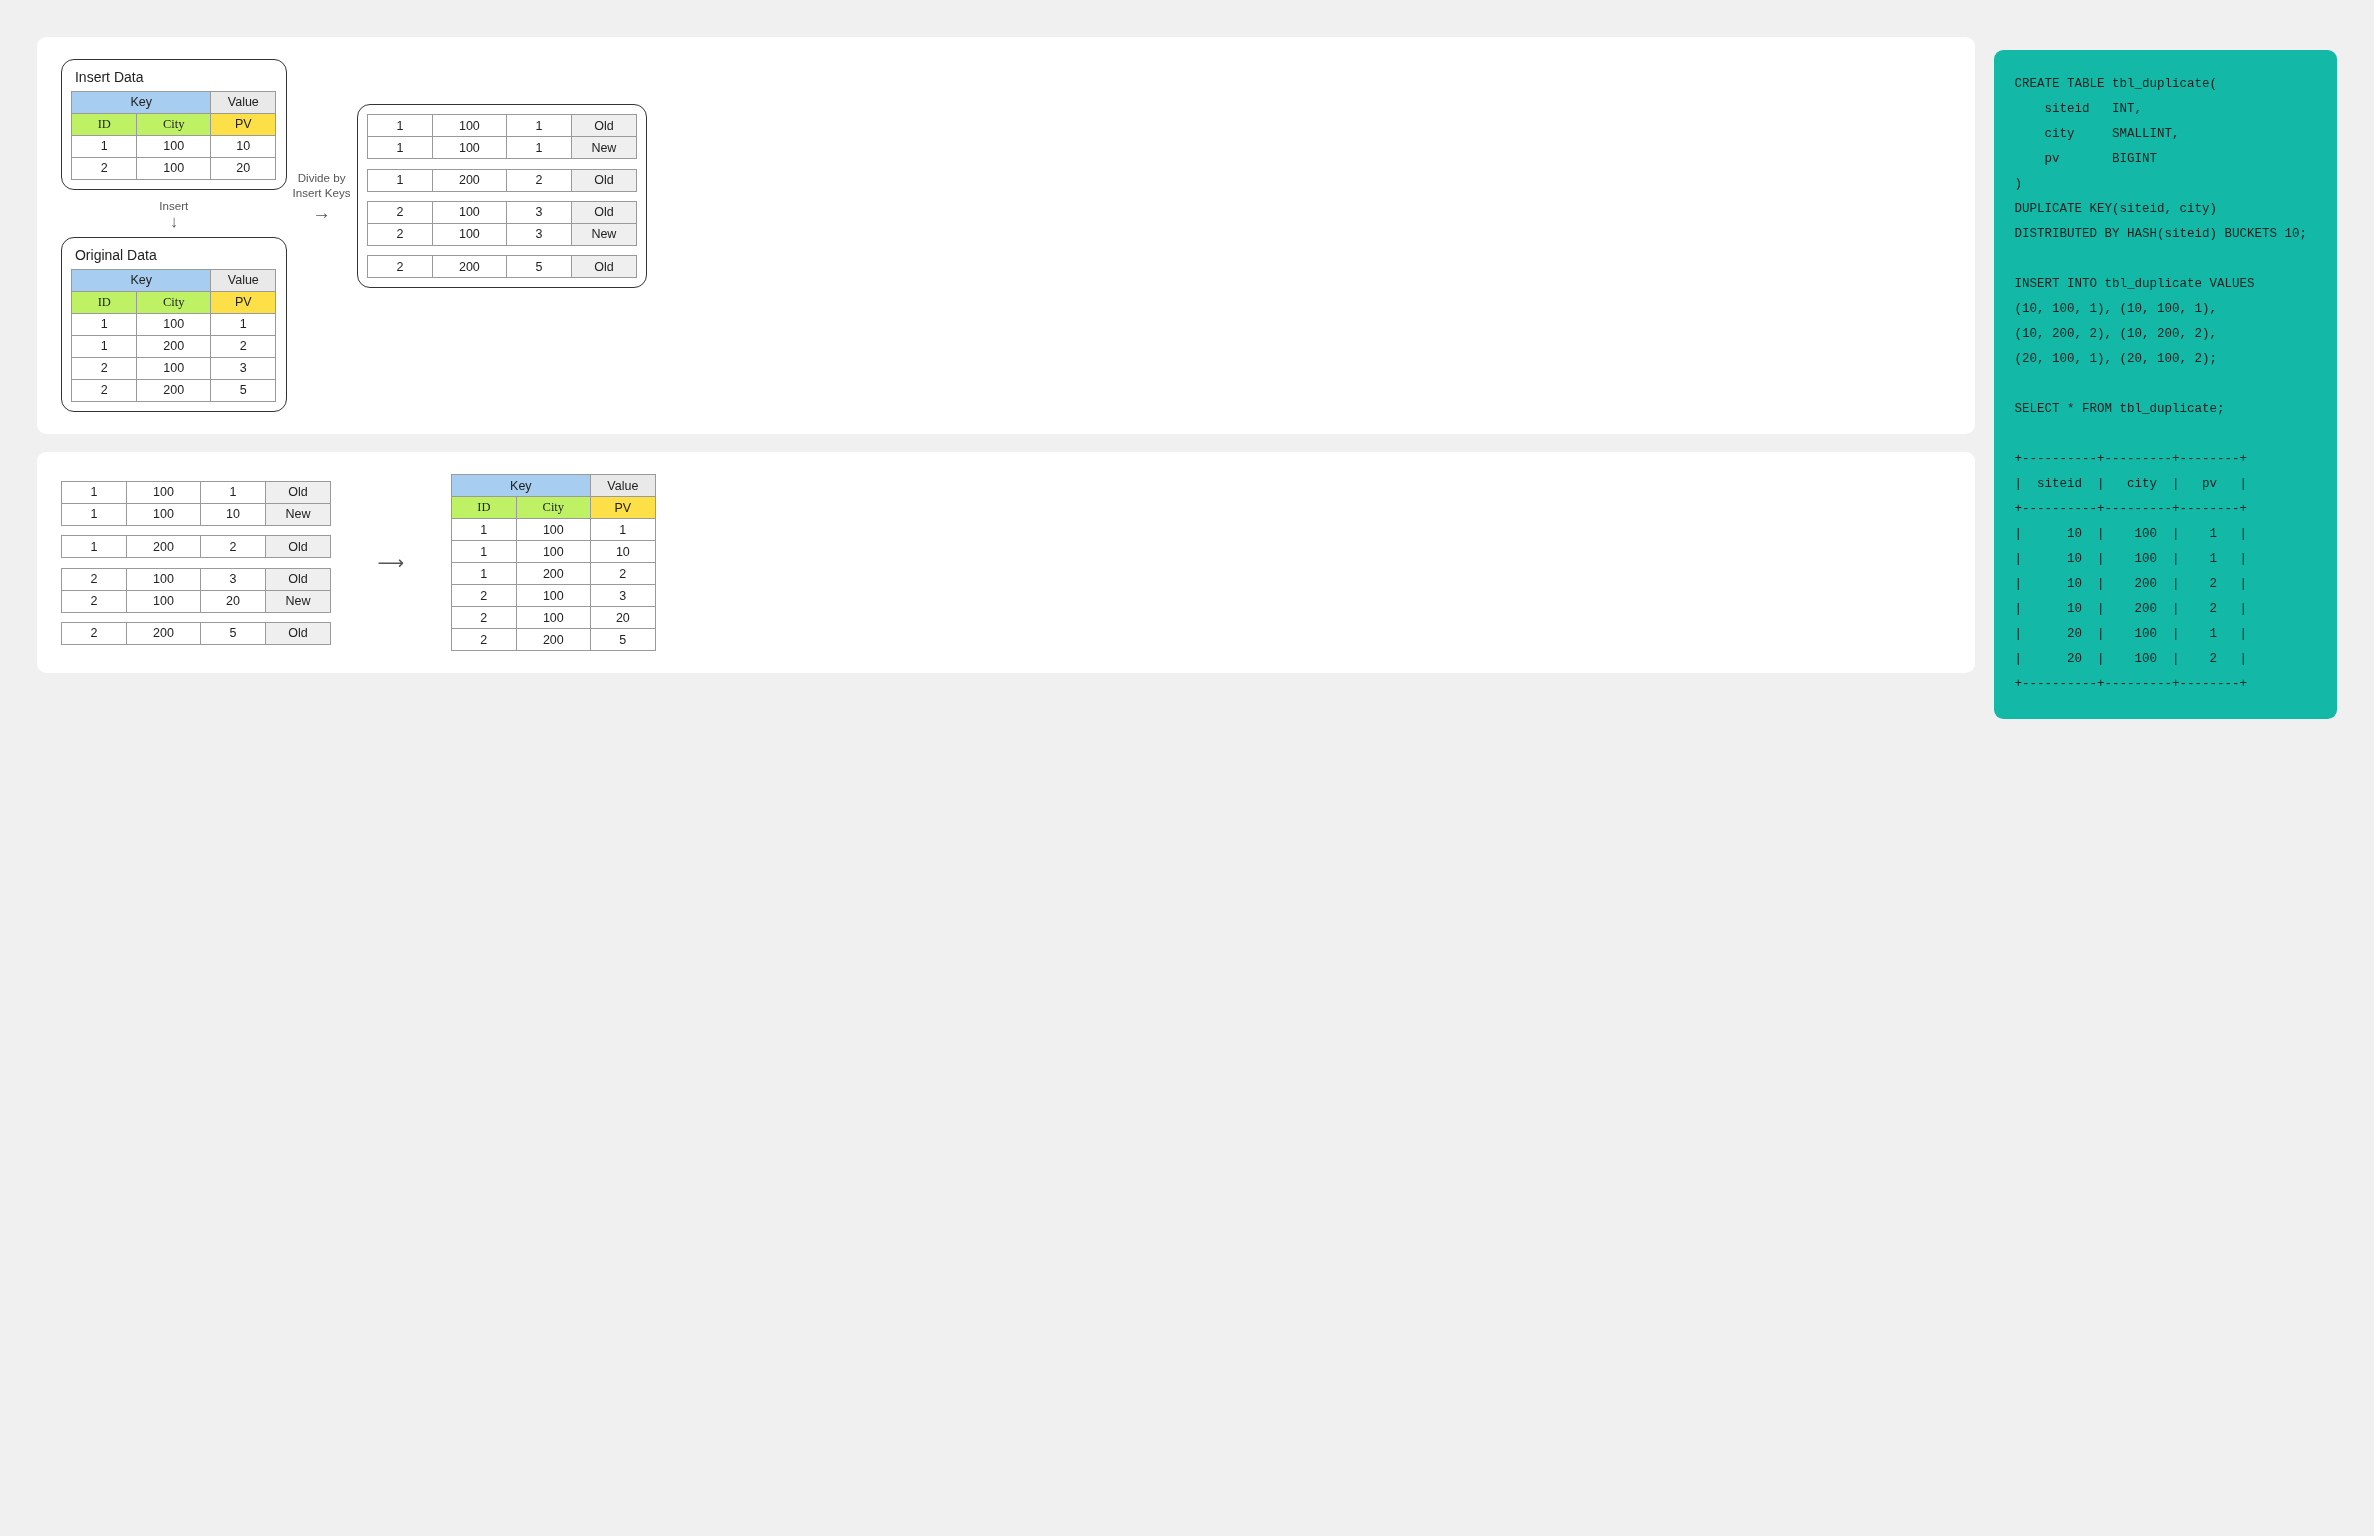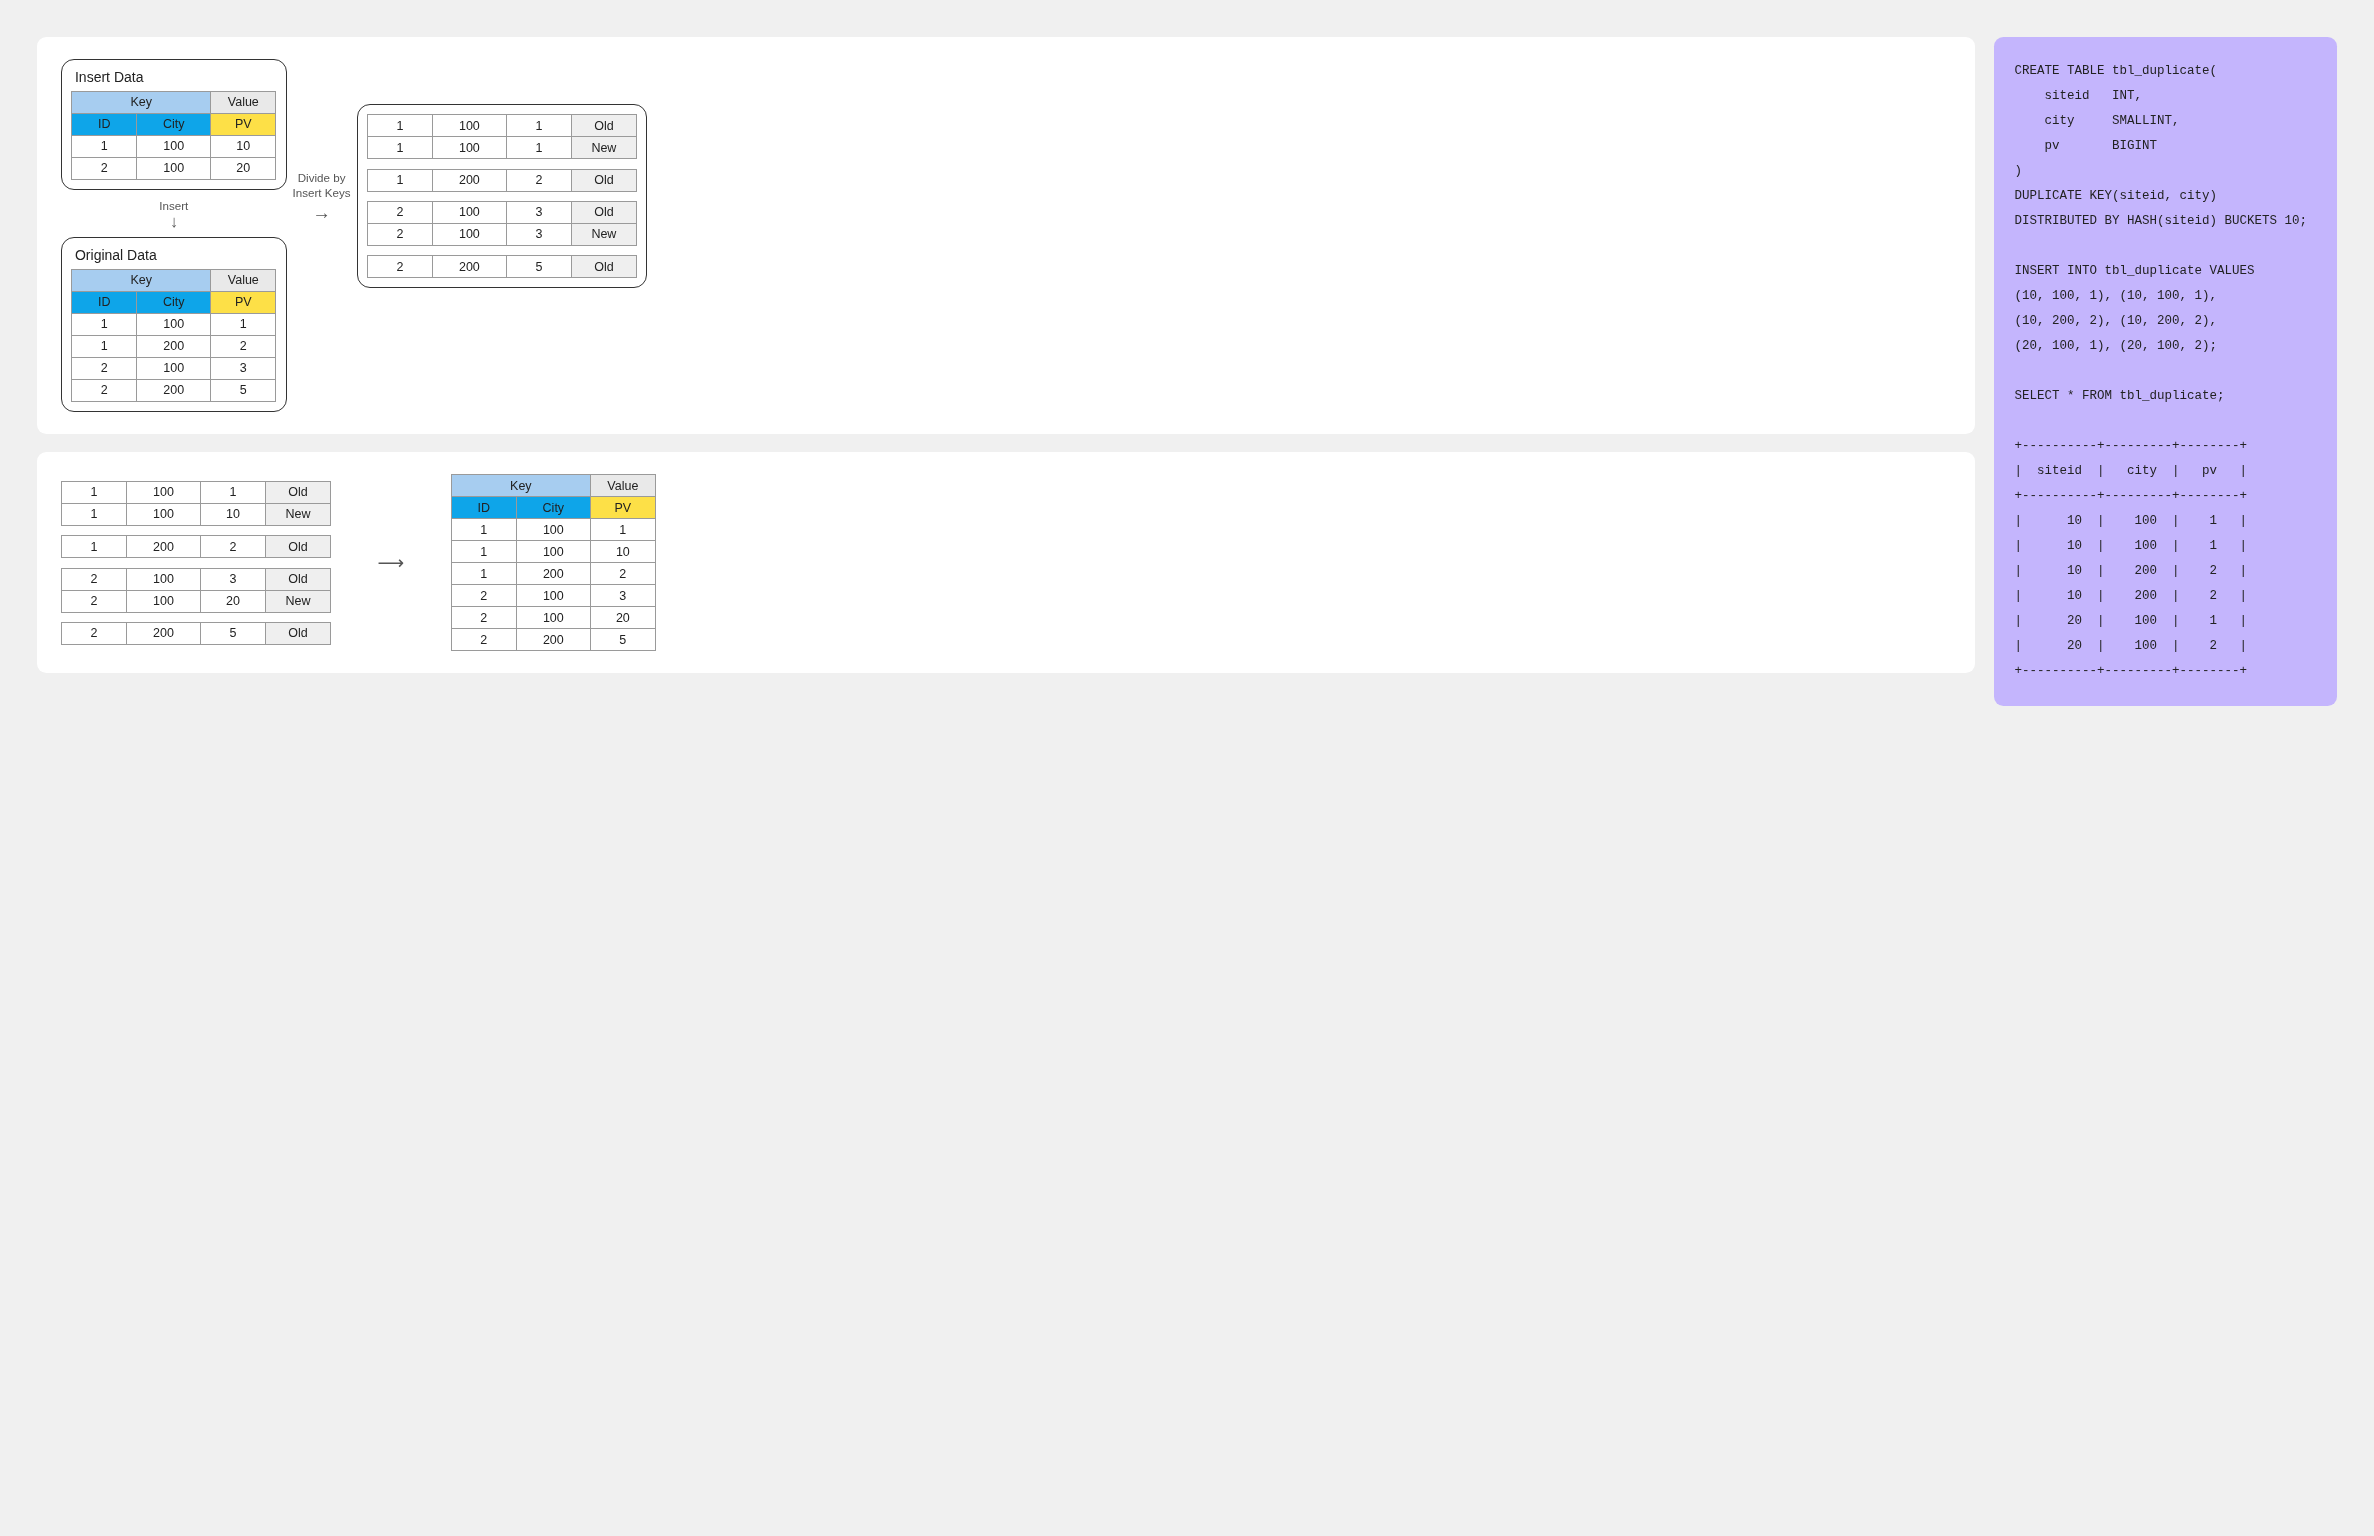--- a/index.html
+++ b/index.html
@@ -20,28 +20,29 @@
     display: flex;
     flex-direction: column;
     gap: 18.6px;
   }
   .panel {
     background: #fff;
     border-radius: 9.3px;
     padding: 22px 24px;
   }
   .code-panel {
-    background: #c4b5fd;
+    background: #14b8a6;
     border-radius: 9.3px;
     padding: 22px 20.4px;
     font-family: "Courier New", Courier, monospace;
     font-size: 12.5px;
     line-height: 2.0;
     white-space: pre;
     color: #222;
+    margin-top: 13px;
   }
   
   .top-layout {
     display: flex;
     align-items: flex-start;
     gap: 6px;
   }
   .top-left {
     display: flex;
     flex-direction: column;
@@ -67,21 +68,21 @@
     padding: 2.8px 0;
     text-align: center;
     height: 22px;
   }
   .tbl th {
     font-weight: 500;
     text-align: center;
   }
   .hdr-key { background: #a7cdf0; }
   .hdr-val { background: #e9e9e9; }
-  .sub-key { background: #0ea5e9; }
+  .sub-key { background: #bef264; font-family: Liberation Serif, serif; }
   .sub-val { background: #fde047; margin-left: 8px; }
   .tag-cell { background: #efefef; }
   .insert-col {
     display: flex;
     flex-direction: column;
     align-items: center;
     gap: 1.9px;
   }
   .insert-label {
     font-size: 11.6px;

